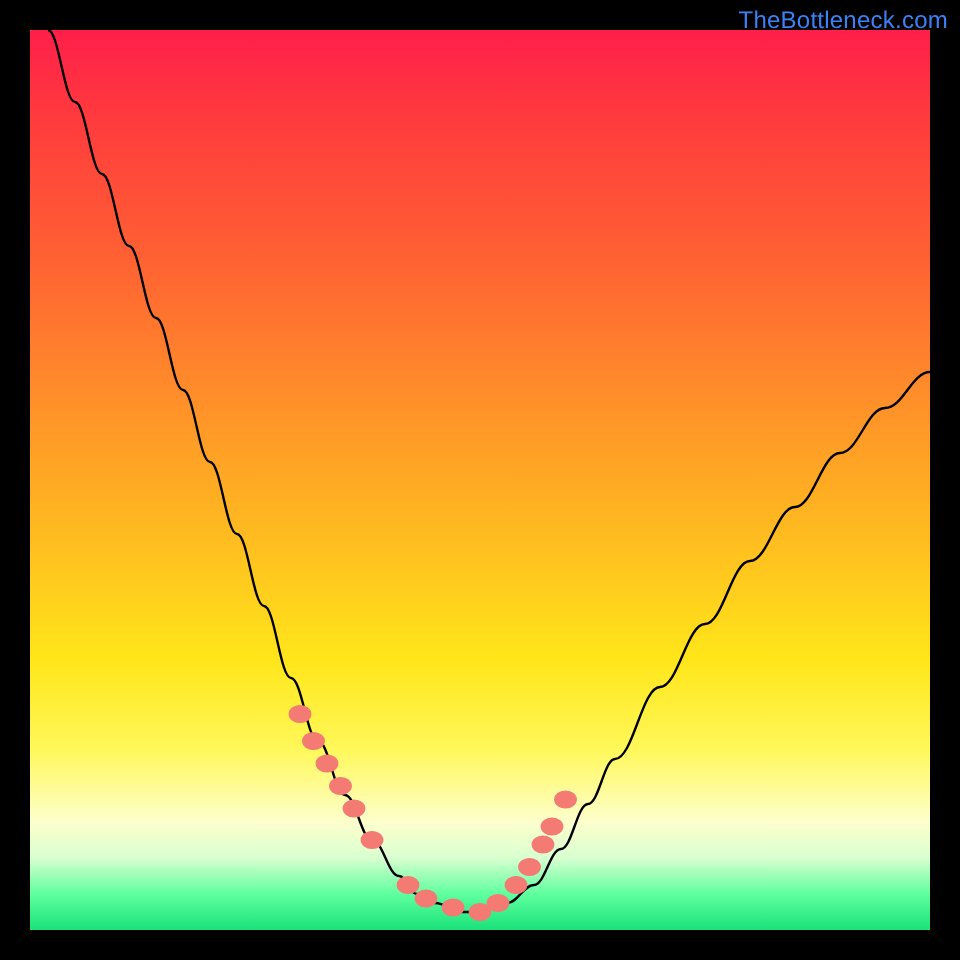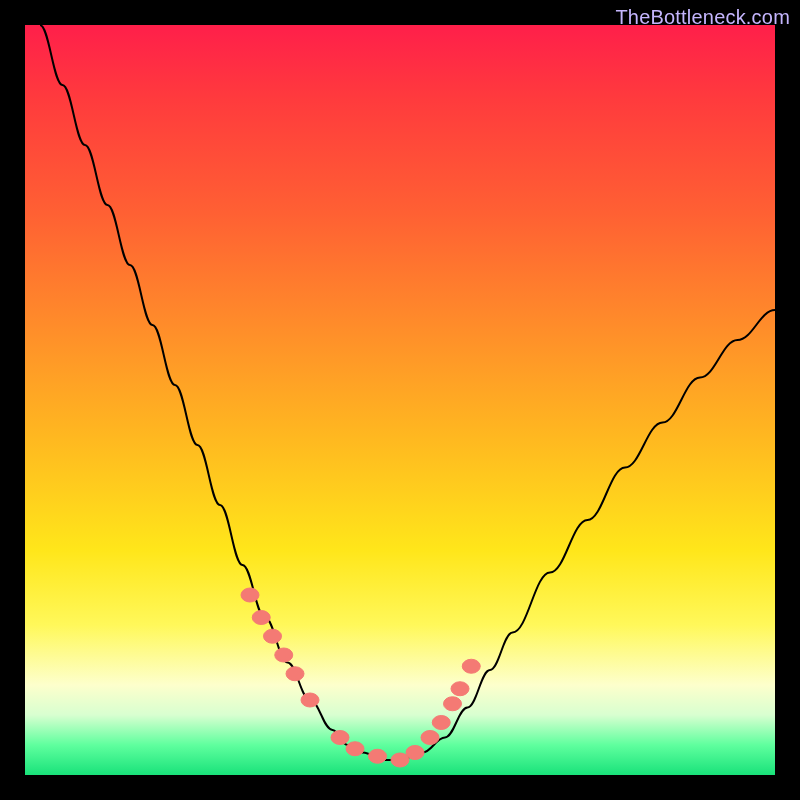--- a/index.html
+++ b/index.html
@@ -29,21 +29,21 @@
       #fdffcc 88%,
       #d8ffd0 92%,
       #5fff9e 96%,
       #19e27a 100%
     );
   }
   .watermark {
     position: absolute;
     top: 6px;
     right: 10px;
-    color: #c4b5fd;
+    color: #3b82f6;
     font-size: 20px;
     font-weight: 500;
     letter-spacing: 0.2px;
     pointer-events: none;
   }
   svg.plot {
     position: absolute;
     left: 25px;
     top: 25px;
     width: 750px;

